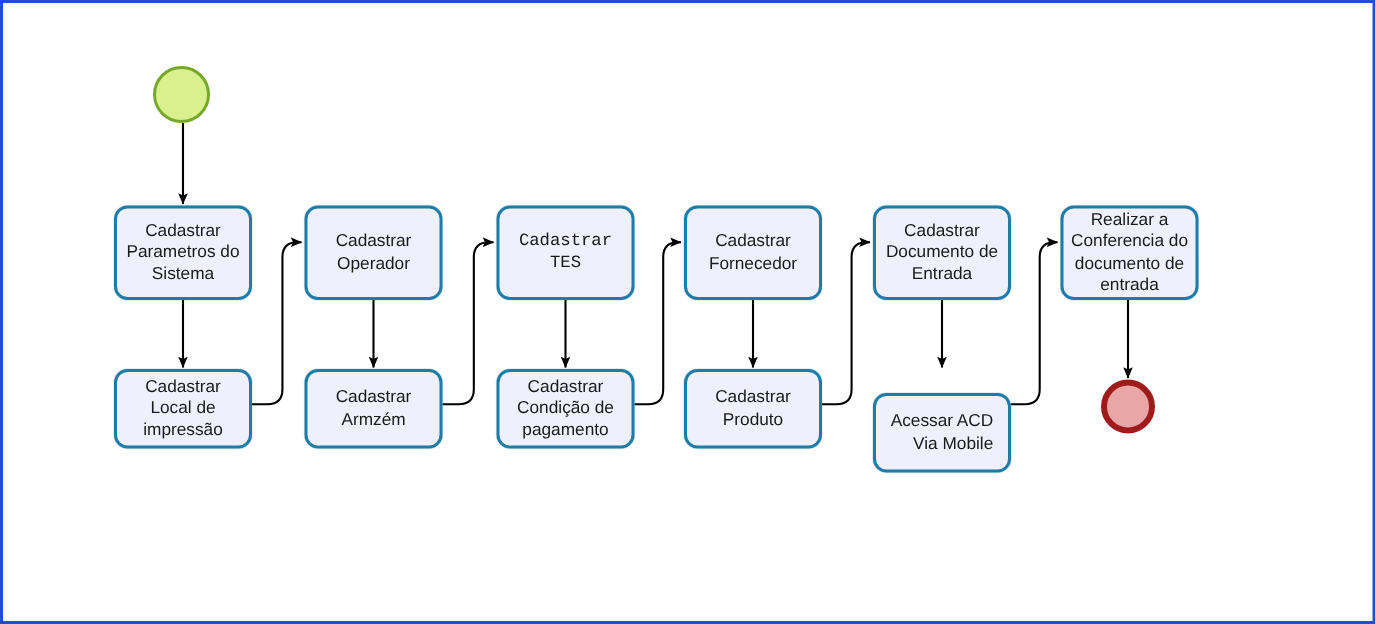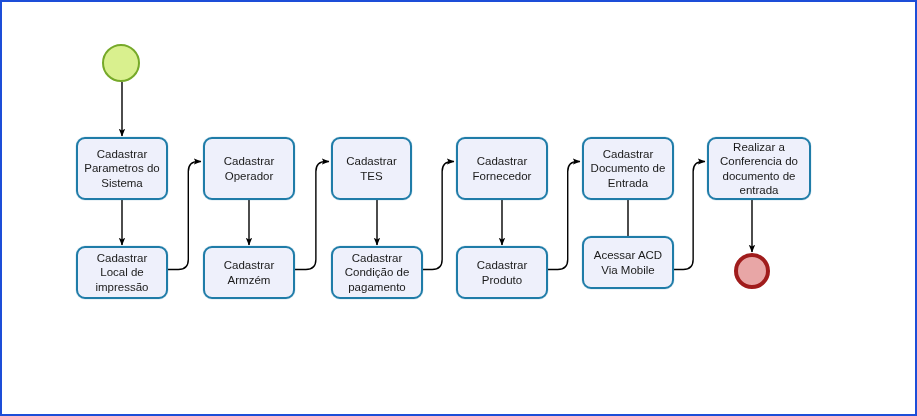--- a/index.html
+++ b/index.html
@@ -94,39 +94,39 @@
   <div class="task" style="left:74px; top:244px; width:92px; height:53px;">Cadastrar
 Local de
 impressão</div>
 
   <div class="task" style="left:201px; top:135px; width:92px; height:63px;">Cadastrar
 Operador</div>
 
   <div class="task" style="left:201px; top:244px; width:92px; height:53px;">Cadastrar
 Armzém</div>
 
-  <div class="task" style="left:329px; top:135px; width:81px; height:63px;">Cadastrar TES</div>
+  <div class="task" style="left:329px; top:135px; width:92px; height:63px;font-family:Liberation Mono, monospace;">Cadastrar TES</div>
 
   <div class="task" style="left:329px; top:244px; width:92px; height:53px;">Cadastrar
 Condição de
 pagamento</div>
 
   <div class="task" style="left:454px; top:135px; width:92px; height:63px;">Cadastrar
 Fornecedor</div>
 
   <div class="task" style="left:454px; top:244px; width:92px; height:53px;">Cadastrar
 Produto</div>
 
   <div class="task" style="left:580px; top:135px; width:92px; height:63px;">Cadastrar
 Documento de
 Entrada</div>
 
-  <div class="task" style="left:580px; top:234px; width:92px; height:53px;">Acessar ACD
+  <div class="task" style="left:580px; top:260px; width:92px; height:53px;text-align:right;">Acessar ACD
 Via Mobile</div>
 
-  <div class="task" style="left:705px; top:135px; width:104px; height:63px;">Realizar a
+  <div class="task" style="left:705px; top:135px; width:92px; height:63px;">Realizar a
 Conferencia do
 documento de
 entrada</div>
 
   <div class="event end" style="left:732px; top:251px; width:36px; height:36px;"></div>
 
 </div>
 
 </body></html>

